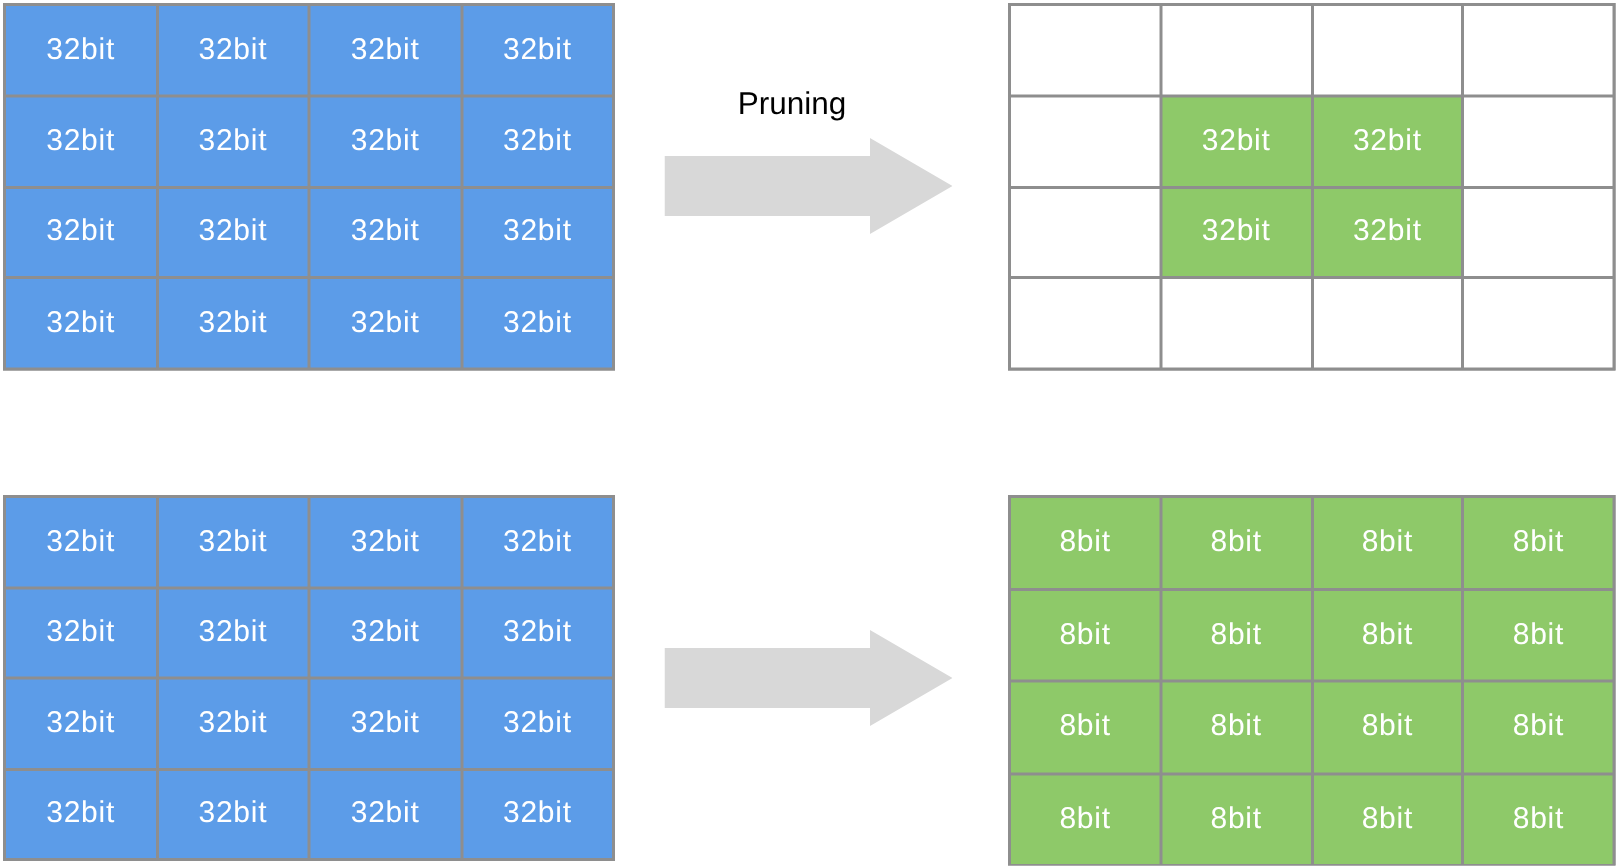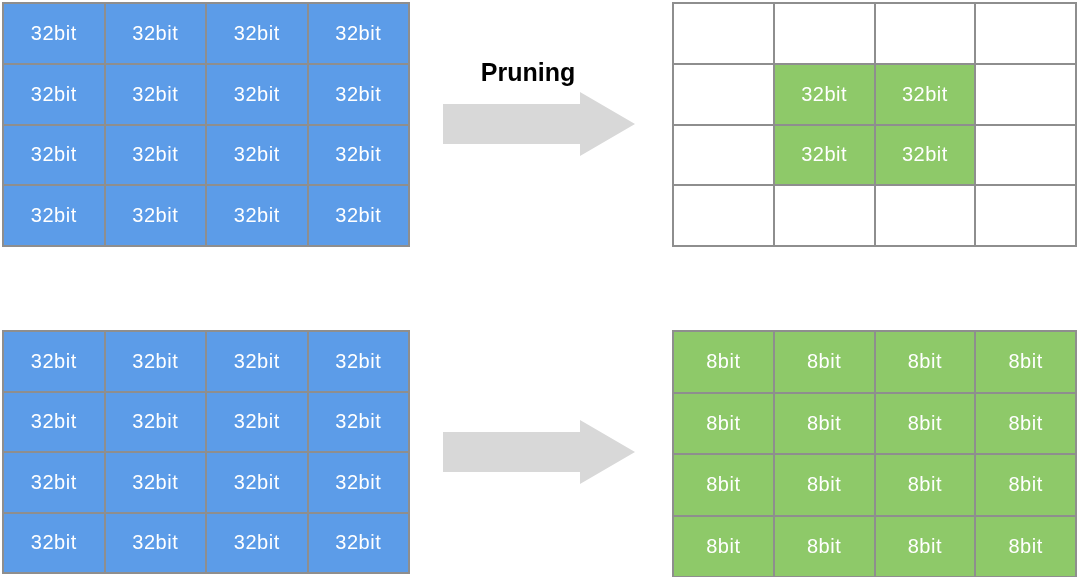--- a/index.html
+++ b/index.html
@@ -34,22 +34,22 @@
     letter-spacing: 0.5px;
   }
   #grid-top-left     { left: 2px;   top: 2px;   width: 408px; height: 245px; }
   #grid-top-right    { left: 672px; top: 2px;   width: 405px; height: 245px; }
   #grid-bottom-left  { left: 2px;   top: 330px; width: 408px; height: 244px; }
   #grid-bottom-right { left: 672px; top: 330px; width: 405px; height: 248px; }
   .step-label {
     position: absolute;
     width: 192px;
     text-align: center;
-    font-size: 25px;
-    font-weight: 700;
+    font-size: 21px;
+    font-weight: 400;
     color: var(--label-text);
   }
   #pruning-label      { left: 432px; top: 58px;  }
   #quantization-label { left: 432px; top: 385px; }
   .arrow {
     position: absolute;
     width: 192px;
     height: 64px;
     color: var(--arrow);
   }

